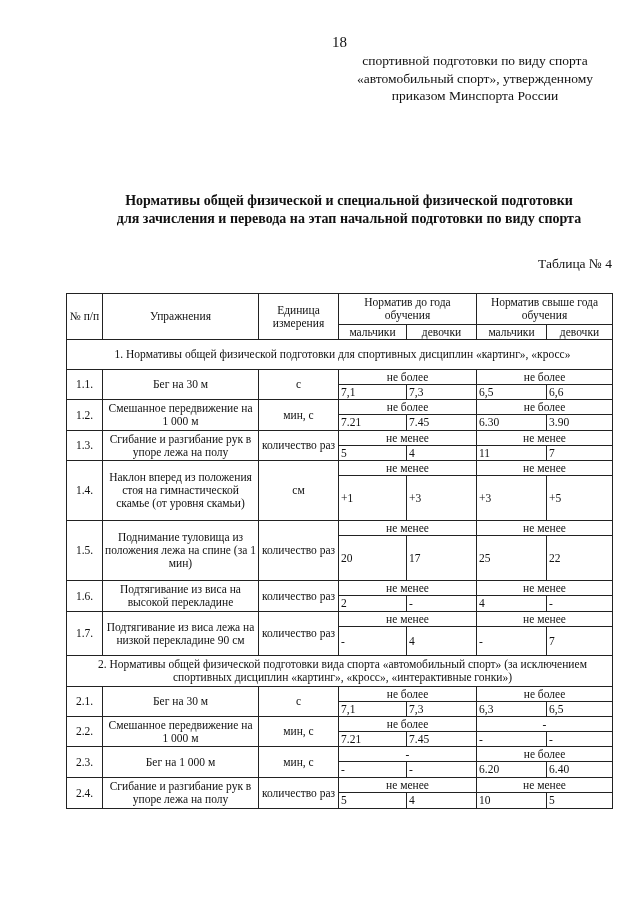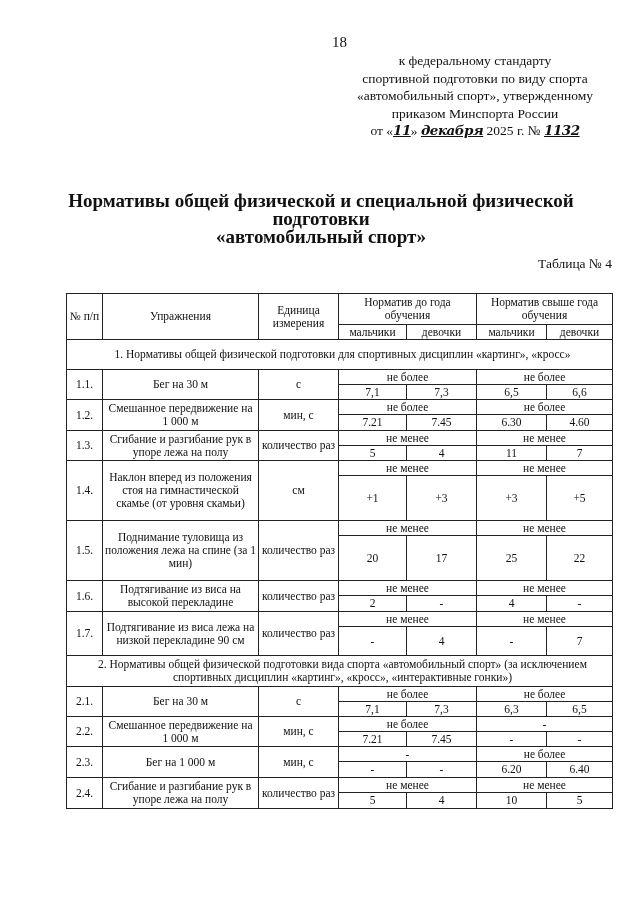--- a/index.html
+++ b/index.html
@@ -3,47 +3,45 @@
 <meta charset="utf-8">
 <style>
   html, body { margin: 0; padding: 0; background: #ffffff; }
   body { width: 640px; height: 905px; position: relative; overflow: hidden;
          font-family: "Liberation Serif", "DejaVu Serif", serif; color: #111; }
   .page-num { position: absolute; left: 332px; top: 34px; font-size: 15px; }
   .appendix { position: absolute; left: 330px; top: 52px; width: 290px; text-align: center;
               font-size: 13.5px; line-height: 17.5px; }
   .appendix .sig { font-family: "DejaVu Serif", serif; font-style: italic; font-weight: bold;
                    text-decoration: underline; letter-spacing: -0.5px; }
-  .title { position: absolute; left: 48px; top: 192px; width: 546px; text-align: center;
-           font-weight: bold; font-size: 19px; line-height: 18px; }
+  .title { position: absolute; left: 76px; top: 192px; width: 546px; text-align: center;
+           font-weight: bold; font-size: 14px; line-height: 18px; }
   .table-label { position: absolute; right: 28px; top: 256px; font-size: 13.5px; }
   table { position: absolute; left: 66px; top: 293px; border-collapse: collapse;
           font-size: 11.5px; table-layout: fixed; }
   td { border: 1px solid #222; text-align: center; vertical-align: middle; padding: 0 2px;
        line-height: 13px; overflow: hidden; }
-  .num { text-align: center; }
+  .num { text-align: left; }
   .section { padding-left: 8px; }
   .norm { line-height: 14px; }
 </style>
 </head>
 <body>
 
 <div class="page-num">18</div>
 
 <div class="appendix">
-  <div>к федеральному стандарту</div>
   <div>спортивной подготовки по виду спорта</div>
   <div>«автомобильный спорт», утвержденному</div>
   <div>приказом Минспорта России</div>
-  <div><span>от «</span><span class="sig">11</span><span>» </span><span class="sig">декабря</span><span> 2025 г. № </span><span class="sig">1132</span></div>
 </div>
 
 <div class="title">
   <div>Нормативы общей физической и специальной физической подготовки</div>
-  <div>«автомобильный спорт»</div>
+  <div>для зачисления и перевода на этап начальной подготовки по виду спорта</div>
 </div>
 
 <div class="table-label">Таблица № 4</div>
 
 <table>
   <colgroup>
     <col style="width:36px">
       <col style="width:156px">
       <col style="width:80px">
     <col style="width:68px">
@@ -87,21 +85,21 @@
         <td rowspan="2">1.2.</td>
         <td rowspan="2">Смешанное передвижение на 1 000 м</td>
         <td rowspan="2">мин, с</td>
         <td colspan="2" class="norm">не более</td>
         <td colspan="2" class="norm">не более</td>
       </tr>
       <tr style="height: 16px;">
         <td class="num">7.21</td>
         <td class="num">7.45</td>
         <td class="num">6.30</td>
-        <td class="num">4.60</td>
+        <td class="num">3.90</td>
       </tr>
       <tr style="height: 15px;">
         <td rowspan="2">1.3.</td>
         <td rowspan="2">Сгибание и разгибание рук в упоре лежа на полу</td>
         <td rowspan="2">количество раз</td>
         <td colspan="2" class="norm">не менее</td>
         <td colspan="2" class="norm">не менее</td>
       </tr>
       <tr style="height: 15px;">
         <td class="num">5</td>

